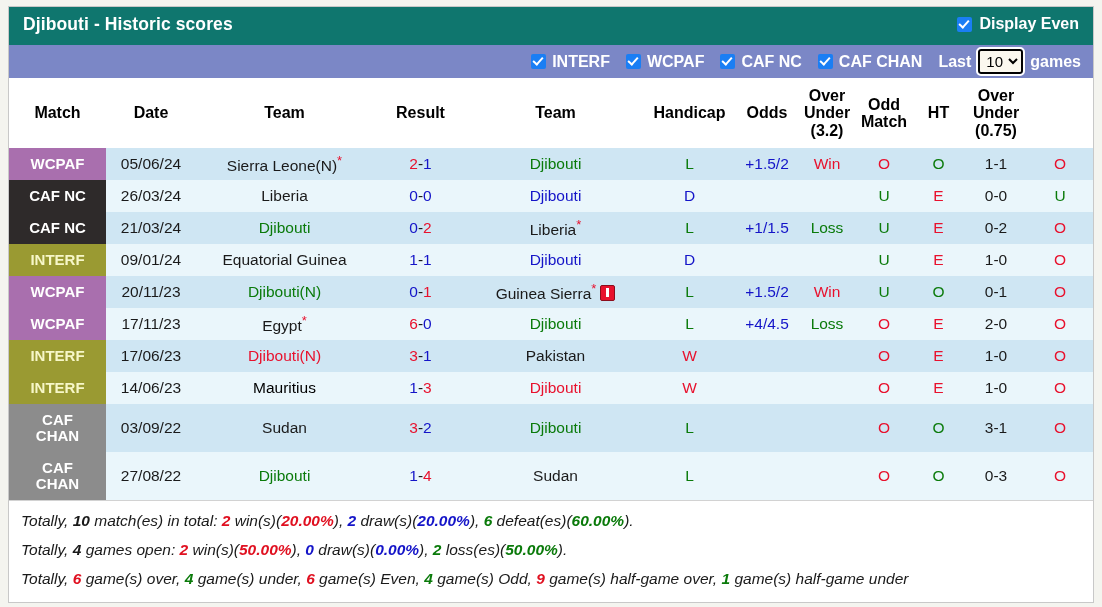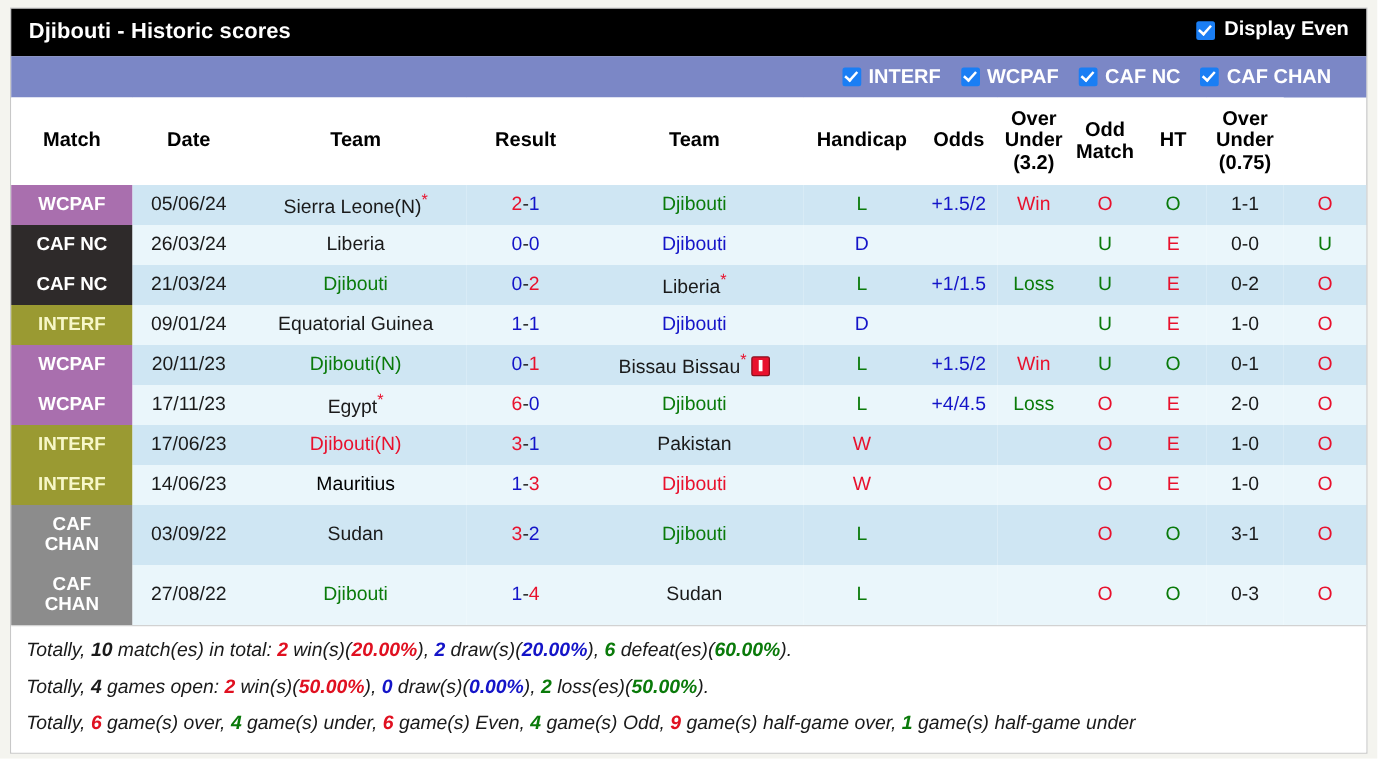--- a/index.html
+++ b/index.html
@@ -22,21 +22,21 @@
   }
   .panel {
     border: 1px solid #c8c8c8;
     background: #ffffff;
     box-sizing: border-box;
     width: 1086px;
   }
 
   
   .titlebar {
-    background: #000000;
+    background: #0f766e;
     height: 38px;
     display: flex;
     align-items: center;
     justify-content: space-between;
     padding: 0 14px 4px 14px;
     box-sizing: border-box;
   }
   .titlebar .title {
     color: #ffffff;
     font-size: 17.5px;
@@ -233,20 +233,25 @@
         <span class="cb"></span>
         <span class="flabel">WCPAF</span>
       </div>
       <div class="filter-item">
         <span class="cb"></span>
         <span class="flabel">CAF NC</span>
       </div>
       <div class="filter-item">
         <span class="cb"></span>
         <span class="flabel">CAF CHAN</span>
+      </div>
+      <div class="last-wrap">
+        <span class="flabel">Last</span>
+        <select class="games-select"><option value="10">10</option><option value="20">20</option><option value="30">30</option><option value="50">50</option></select>
+        <span class="flabel">games</span>
       </div>
     </div>
 
     <table class="scores">
       <colgroup>
         <col style="width:97px">
           <col style="width:90px">
           <col style="width:177px">
         <col style="width:95px">
           <col style="width:175px">
@@ -348,21 +353,21 @@
             <td>1-0</td>
             <td><span style="color:#e8112d">O</span></td>
           </tr>
           <tr class="alt">
             <td class="badge-cell">
               <div class="badge" style="background: rgb(169, 111, 174); color: rgb(255, 255, 255);">WCPAF</div>
             </td>
             <td class="date-cell">20/11/23</td>
             <td class="team-cell"><span style="color:#0a7a0a">Djibouti(N)</span></td>
             <td><span style="color:#1414c8">0</span><span style="color:#1a1a1a">-</span><span style="color:#e8112d">1</span></td>
-            <td class="team-cell"><span style="color:#1a1a1a">Bissau Bissau</span><span class="star">*</span><span class="redcard"></span></td>
+            <td class="team-cell"><span style="color:#1a1a1a">Guinea Sierra</span><span class="star">*</span><span class="redcard"></span></td>
             <td><span style="color:#0a7a0a">L</span></td>
             <td><span style="color:#1414c8">+1.5/2</span></td>
             <td><span style="color:#e8112d">Win</span></td>
             <td><span style="color:#0a7a0a">U</span></td>
             <td><span style="color:#0a7a0a">O</span></td>
             <td>0-1</td>
             <td><span style="color:#e8112d">O</span></td>
           </tr>
           <tr class="norm">
             <td class="badge-cell">

